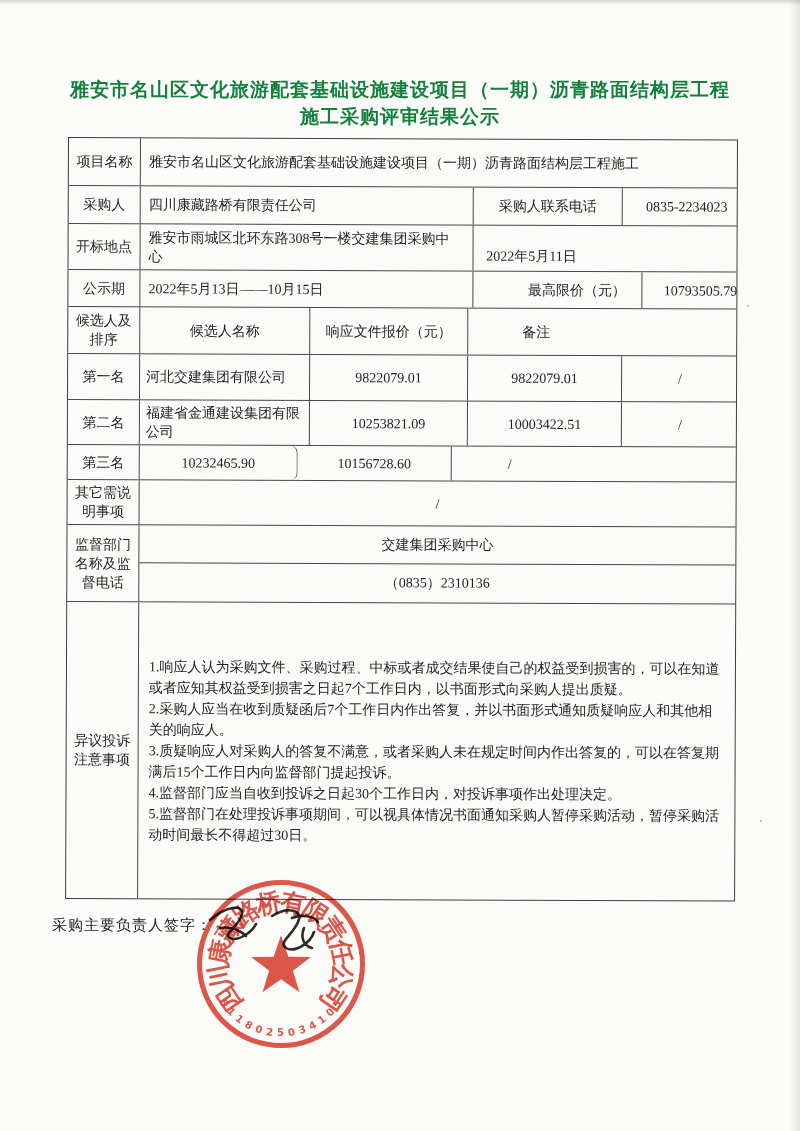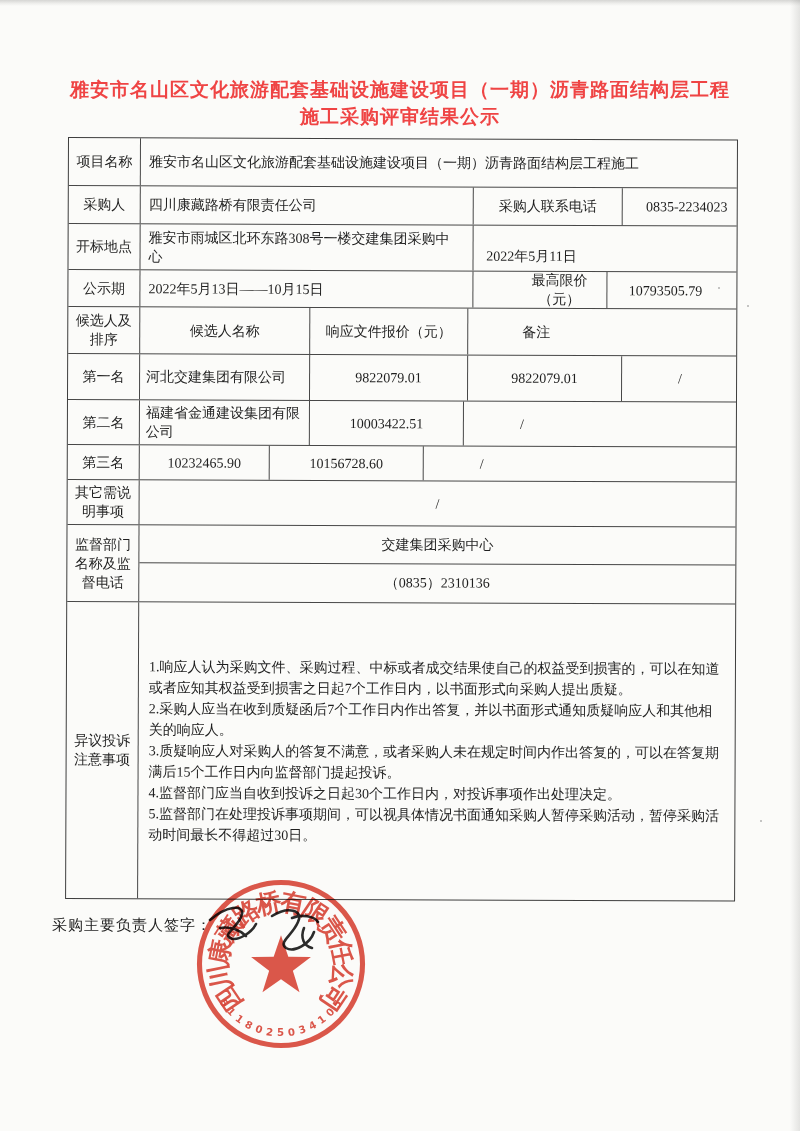--- a/index.html
+++ b/index.html
@@ -15,21 +15,21 @@
     opacity:.75;
   }
   .scan-right{
     position:absolute;top:0;right:0;width:10px;height:1131px;
     background:linear-gradient(to right,rgba(0,0,0,0),rgba(120,120,118,.18));
   }
   .speck{position:absolute;width:2px;height:2px;border-radius:50%;background:rgba(90,90,90,.45);}
   .page-title{
     position:absolute;top:76px;left:70px;width:660px;
     font-size:19px;font-weight:bold;line-height:27px;letter-spacing:1px;
-    text-align:center;color:#ef4444;
+    text-align:center;color:#15803d;
   }
   .doc-table{
     position:absolute;left:68px;top:137px;width:670px;
     border:1.6px solid #3e3e3e;box-sizing:border-box;
     transform:rotate(0.22deg);transform-origin:top left;
     font-size:14px;color:#1f1f1f;
   }
   .trow{display:flex;border-bottom:1.4px solid #474747;box-sizing:border-box;}
   .trow:last-child{border-bottom:none;}
   .tcell{
@@ -100,21 +100,21 @@
     <div class="tcell lblcol">开标地点</div>
     <div class="tcell left" style="width:333px;flex:none;padding-left:8px;">
       <div style="max-width:312px;">雅安市雨城区北环东路308号一楼交建集团采购中心</div>
     </div>
     <div class="tcell" style="width:116px;flex:none;padding:2px 2px;margin-top:16px;">2022年5月11日</div>
   </div>
 
   <div class="trow" style="height:37px;">
     <div class="tcell lblcol">公示期</div>
     <div class="tcell left" style="width:333px;flex:none;padding-left:8px;">2022年5月13日——10月15日</div>
-    <div class="tcell" style="width:134px;flex:none;padding-left:45px;">最高限价（元）</div>
+    <div class="tcell" style="width:169px;flex:none;padding-left:45px;">最高限价（元）</div>
     <div class="tcell" style="width:116px;flex:none;">10793505.79</div>
   </div>
 
   <div class="trow" style="height:47px;">
     <div class="tcell lblcol">候选人及排序</div>
     <div class="tcell" style="width:170px;flex:none;">候选人名称</div>
     <div class="tcell" style="width:158px;flex:none;">响应文件报价（元）</div>
     <div class="tcell" style="width:136px;flex:none;">备注</div>
   </div>
 
@@ -122,27 +122,28 @@
     <div class="tcell lblcol">第一名</div>
     <div class="tcell left" style="width:170px;flex:none;">河北交建集团有限公司</div>
     <div class="tcell" style="width:158px;flex:none;">9822079.01</div>
     <div class="tcell" style="width:154px;flex:none;">9822079.01</div>
     <div class="tcell" style="width:116px;flex:none;">/</div>
   </div>
 
   <div class="trow" style="height:45px;">
     <div class="tcell lblcol">第二名</div>
     <div class="tcell left" style="width:170px;flex:none;">福建省金通建设集团有限公司</div>
+    <div class="tcell" style="width:158px;flex:none;">10253821.09</div>
     <div class="tcell" style="width:154px;flex:none;">10003422.51</div>
     <div class="tcell" style="width:116px;flex:none;">/</div>
   </div>
 
   <div class="trow" style="height:35px;">
     <div class="tcell lblcol">第三名</div>
-    <div class="tcell" style="width:130px;flex:none;">10232465.90</div>
+    <div class="tcell" style="width:158px;flex:none;border-radius:7px;">10232465.90</div>
     <div class="tcell" style="width:154px;flex:none;">10156728.60</div>
     <div class="tcell" style="width:116px;flex:none;">/</div>
   </div>
 
   <div class="trow" style="height:45px;">
     <div class="tcell lblcol">其它需说明事项</div>
     <div class="tcell" style="flex:1;">/</div>
   </div>
 
   <div class="trow" style="height:77px;">

